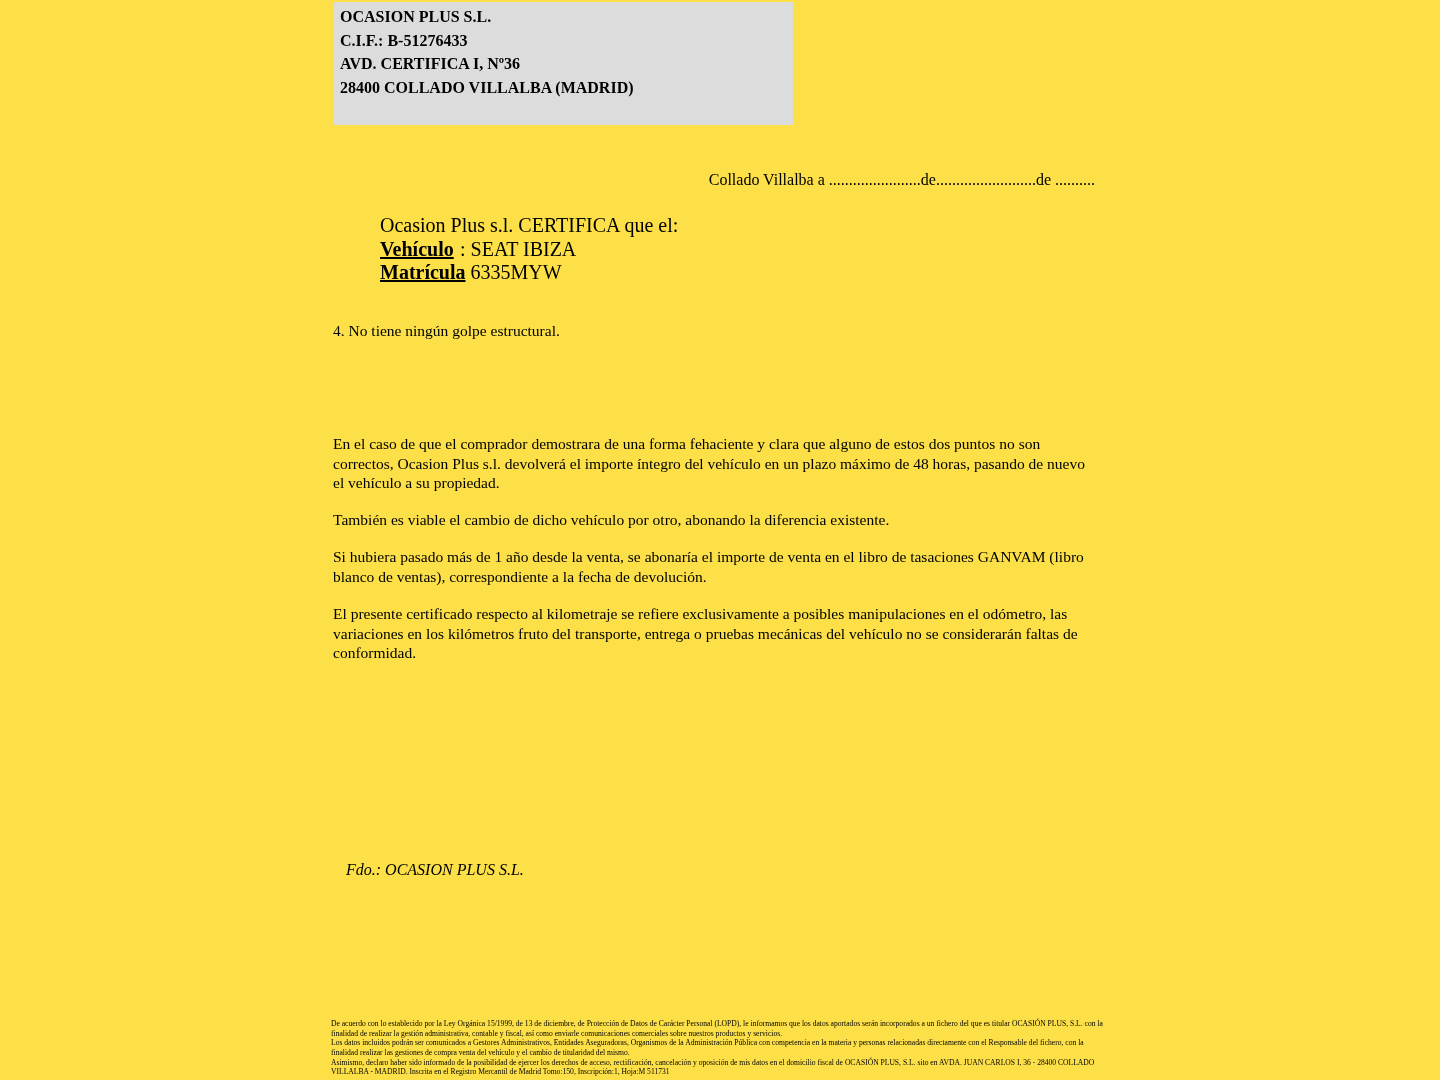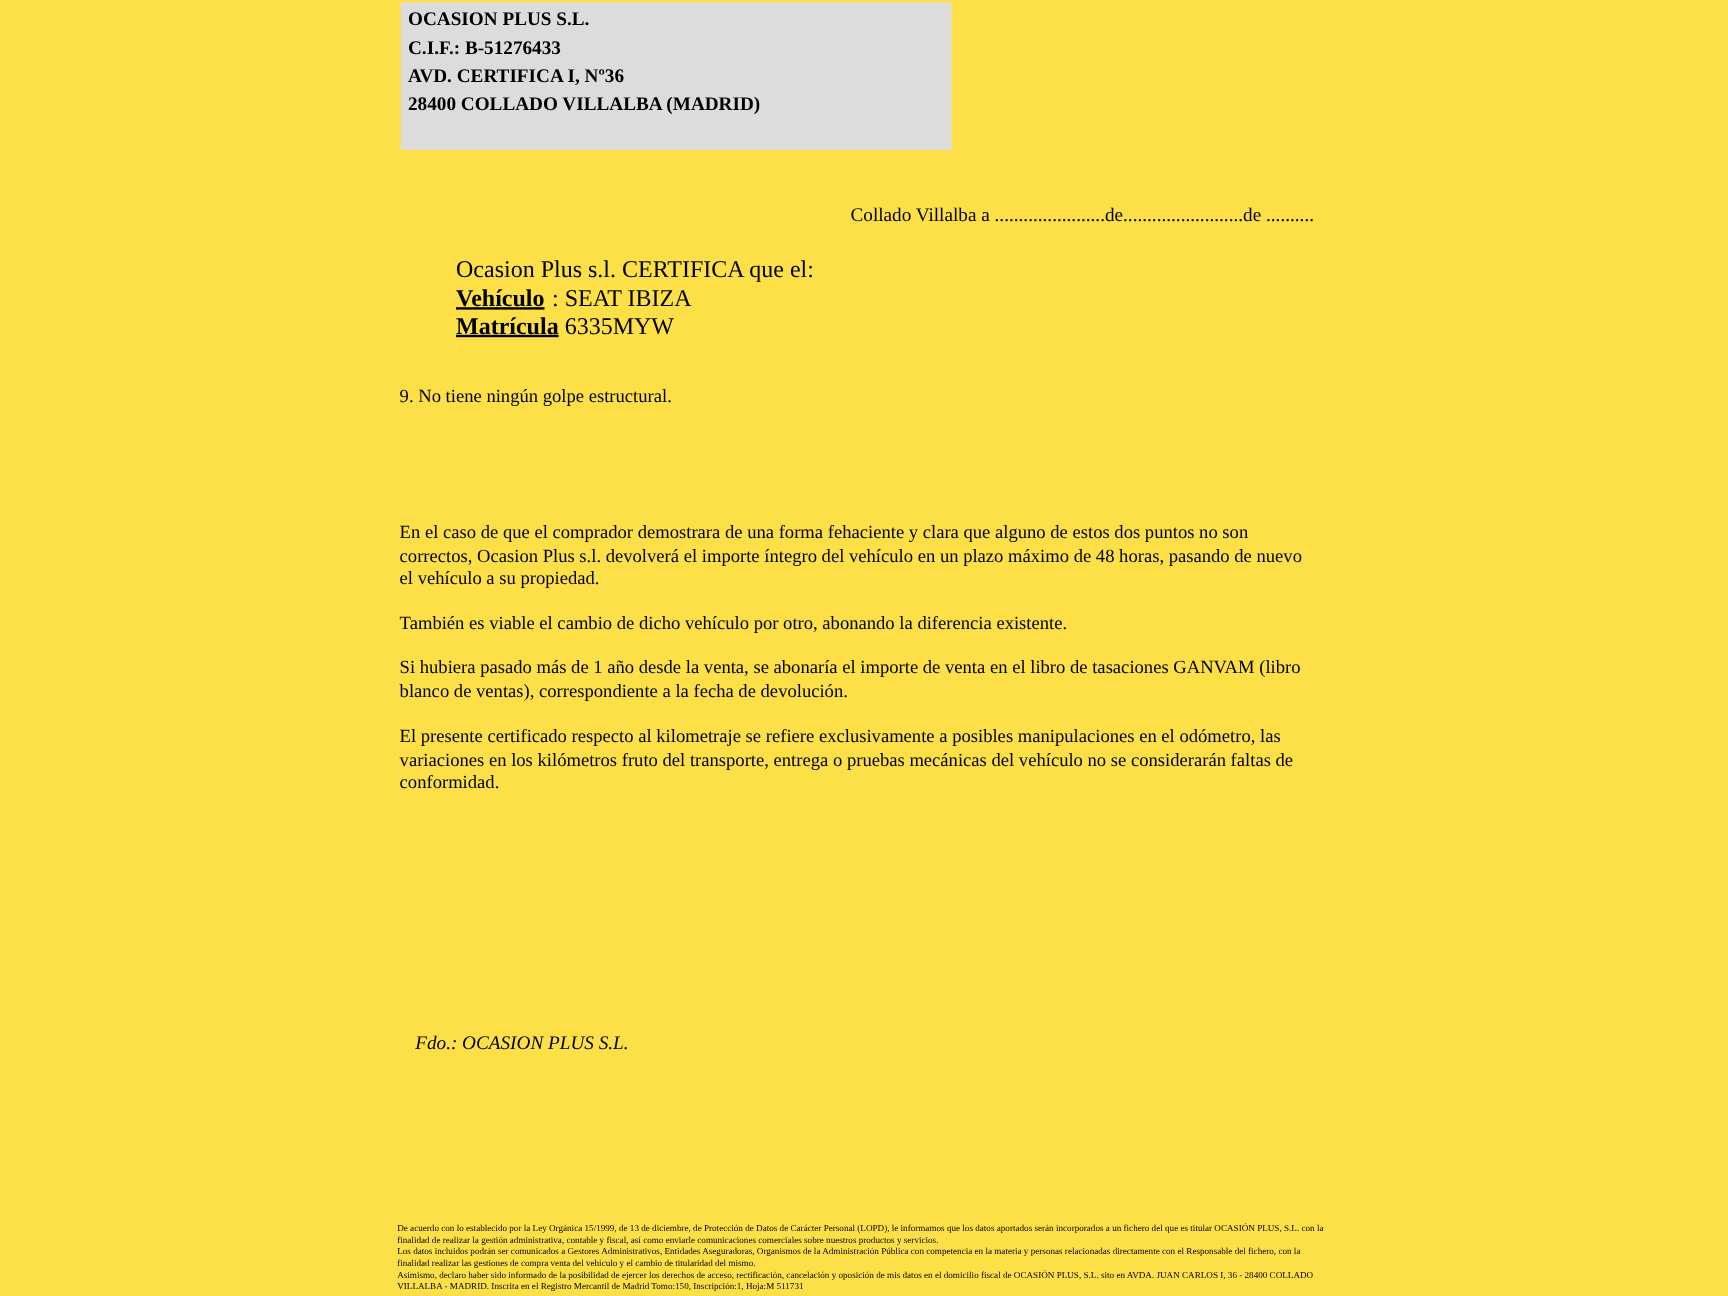--- a/index.html
+++ b/index.html
@@ -89,21 +89,21 @@
       <span class="cert-label"><span class="u">Vehículo</span></span><span>:</span>
       <span>SEAT IBIZA</span>
     </div>
     <div>
       <span class="cert-label"><span class="u">Matrícula</span></span><span>:</span>
       <span>6335MYW</span>
     </div>
   </div>
 
   <div class="points">
-    <p>9. No tiene ningún golpe estructural.</p>
+    <p>4. No tiene ningún golpe estructural.</p>
   </div>
 
   <div class="paras">
     <p>En el caso de que el comprador demostrara de una forma fehaciente y clara que alguno de estos dos puntos no son correctos, Ocasion Plus s.l. devolverá el importe íntegro del vehículo en un plazo máximo de 48 horas, pasando de nuevo el vehículo a su propiedad.</p>
     <p>También es viable el cambio de dicho vehículo por otro, abonando la diferencia existente.</p>
     <p>Si hubiera pasado más de 1 año desde la venta, se abonaría el importe de venta en el libro de tasaciones GANVAM (libro blanco de ventas), correspondiente a la fecha de devolución.</p>
     <p>El presente certificado respecto al kilometraje se refiere exclusivamente a posibles manipulaciones en el odómetro, las variaciones en los kilómetros fruto del transporte, entrega o pruebas mecánicas del vehículo no se considerarán faltas de conformidad.</p>
   </div>
 
   <div class="fdo">Fdo.: OCASION PLUS S.L.</div>

